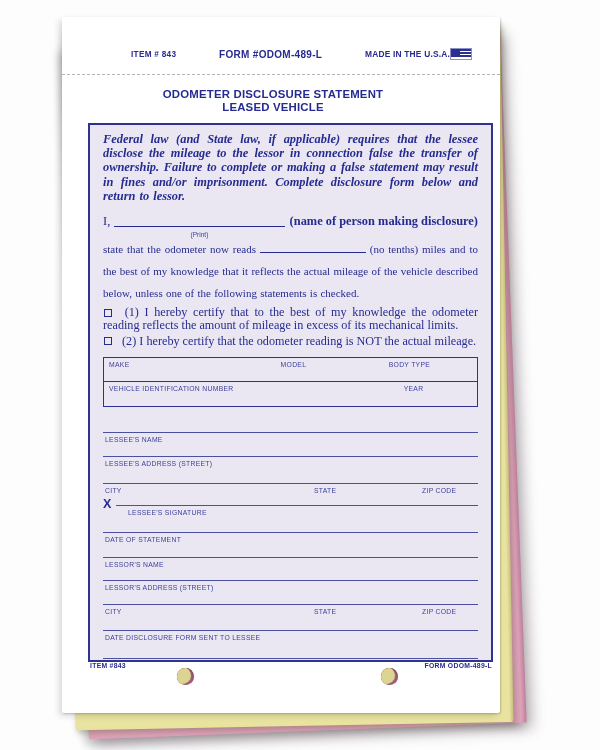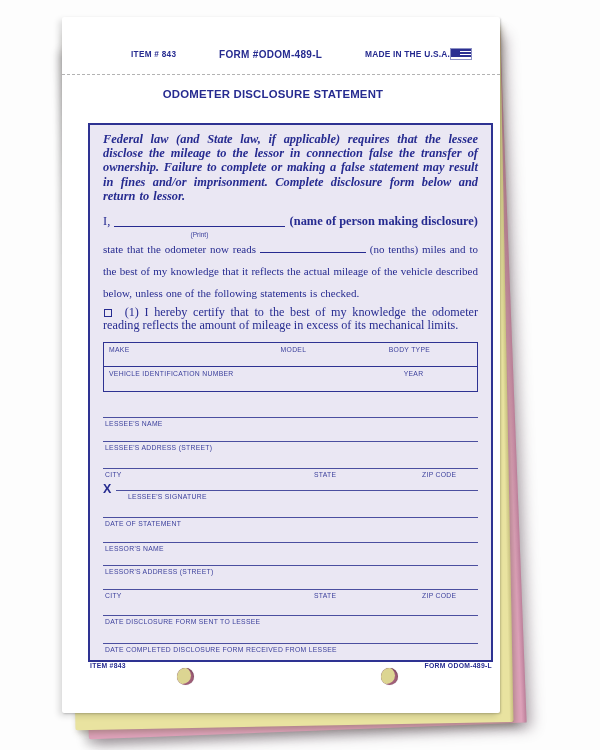--- a/index.html
+++ b/index.html
@@ -123,20 +123,21 @@
       <span class="hdr-made">
         <span>MADE IN THE U.S.A.</span>
         <span class="flag"></span>
       </span>
     </div>
 
     <div class="perforation"></div>
 
     <div class="title-block">
       <div>ODOMETER DISCLOSURE STATEMENT</div>
+      <div>LEASED VEHICLE</div>
     </div>
 
     <div class="panel">
 
       <p class="notice">Federal law (and State law, if applicable) requires that the lessee disclose the mileage to the lessor in connection false the transfer of ownership. Failure to complete or making a false statement may result in fines and/or imprisonment. Complete disclosure form below and return to lessor.</p>
 
       <div class="iline">
         <span class="iprefix">I,</span>
         <span class="blank">
           <span class="print-hint">(Print)</span>
@@ -148,20 +149,25 @@
         <span>state that the odometer now reads</span>
         <span class="inline-blank"></span>
         <span>(no tenths) miles and to the best of my knowledge that it reflects the actual mileage of the vehicle described below, unless one of the following statements is checked.</span>
       </p>
 
       <p class="cert">
         <span class="cbx"></span>
         <span>(1)</span>
         <span>I hereby certify that to the best of my knowledge the odometer reading reflects the amount of mileage in excess of its mechanical limits.</span>
       </p>
+      <p class="cert">
+        <span class="cbx"></span>
+        <span>(2)</span>
+        <span>I hereby certify that the odometer reading is NOT the actual mileage.</span>
+      </p>
 
       <div class="vtable">
         <div class="vrow r1">
           <div class="vcell">MAKE</div>
           <div class="vcell">MODEL</div>
           <div class="vcell">BODY TYPE</div>
         </div>
         <div class="vrow r2">
           <div class="vcell">VEHICLE IDENTIFICATION NUMBER</div>
           <div class="vcell">YEAR</div>

